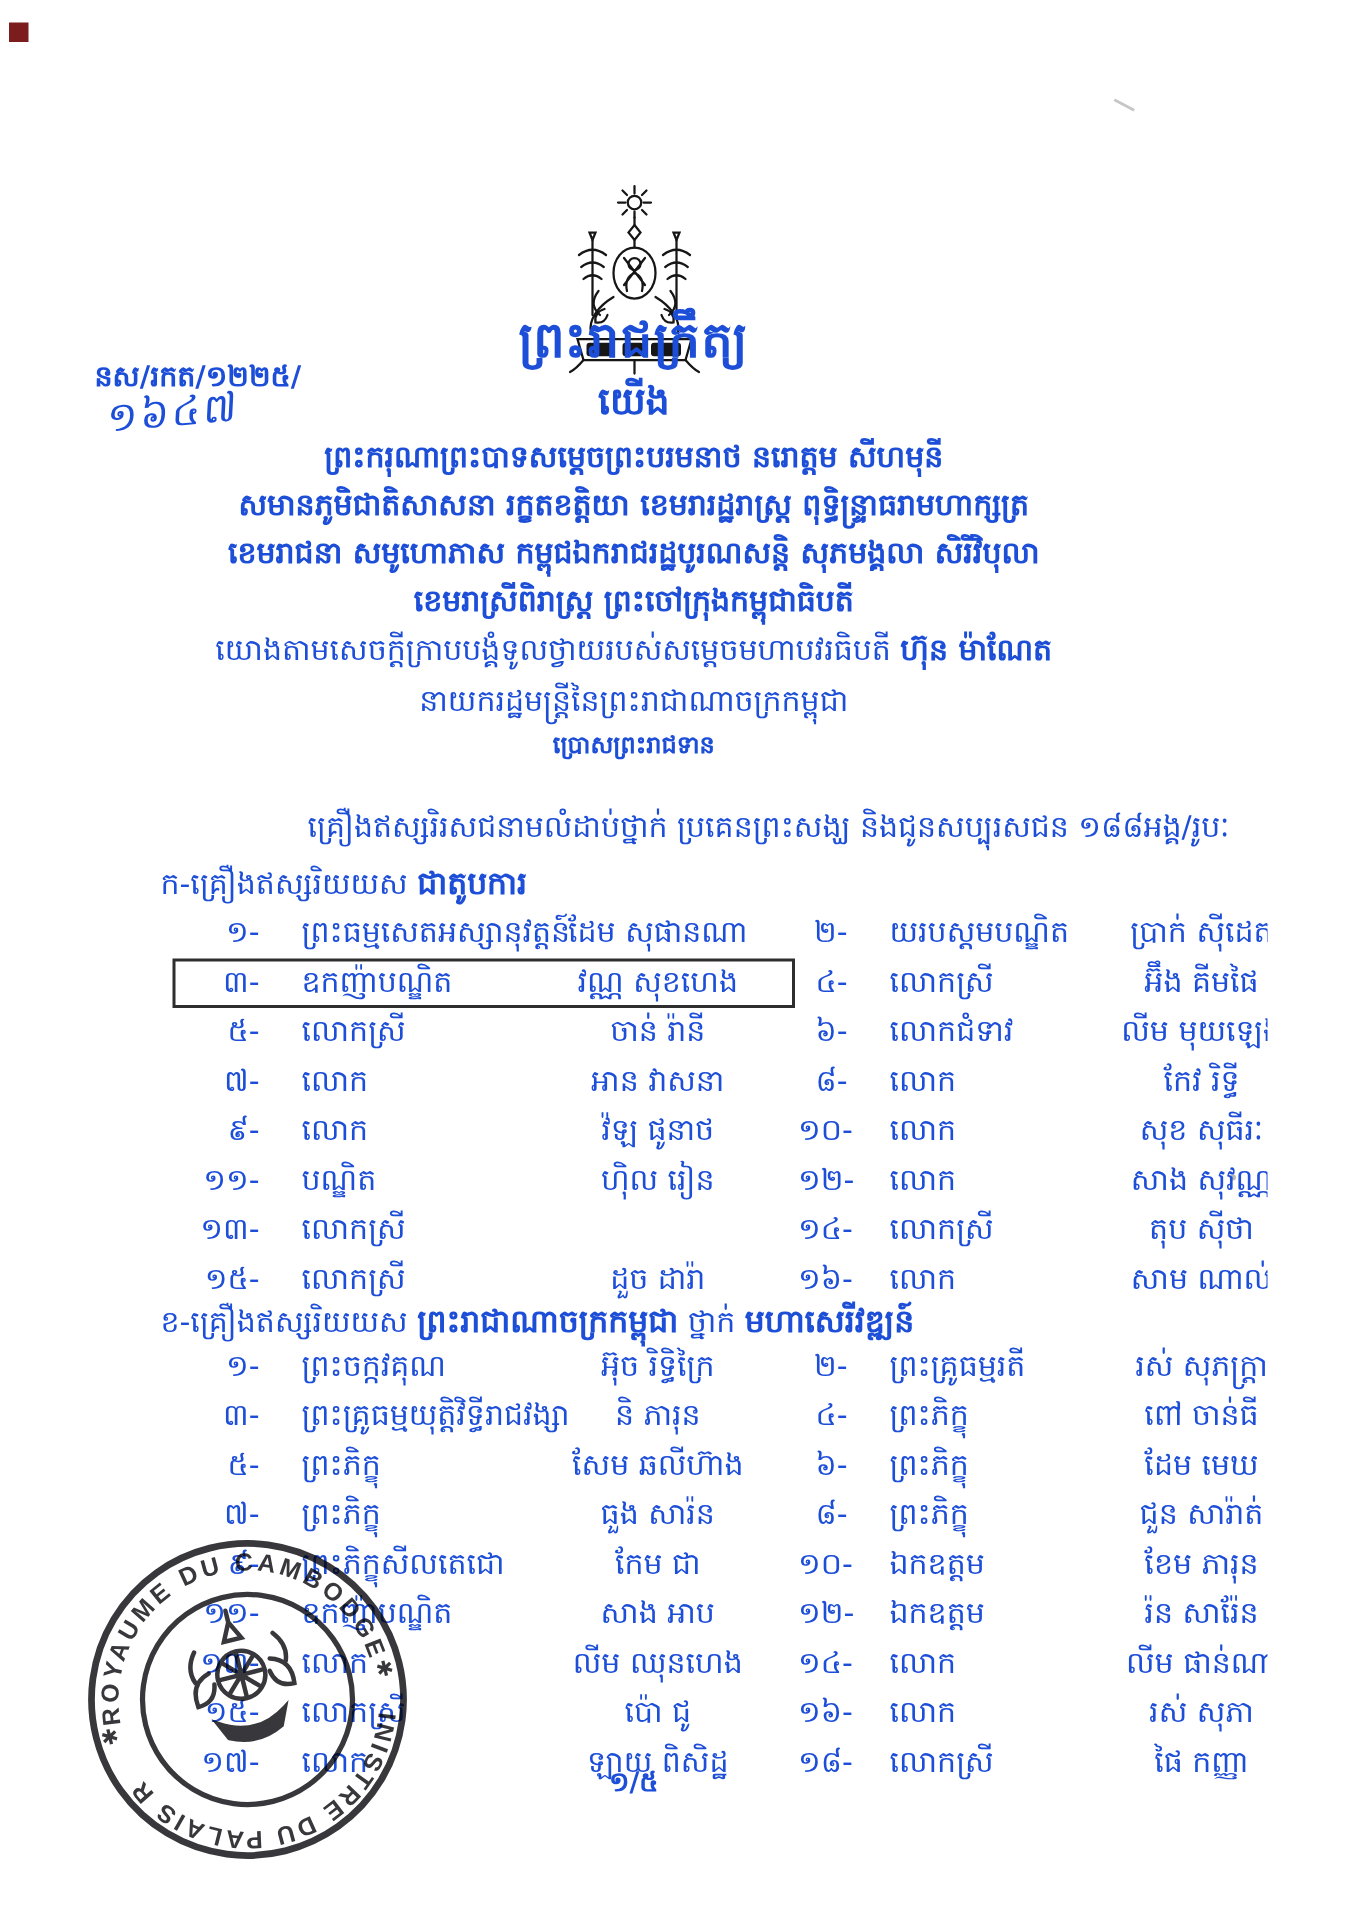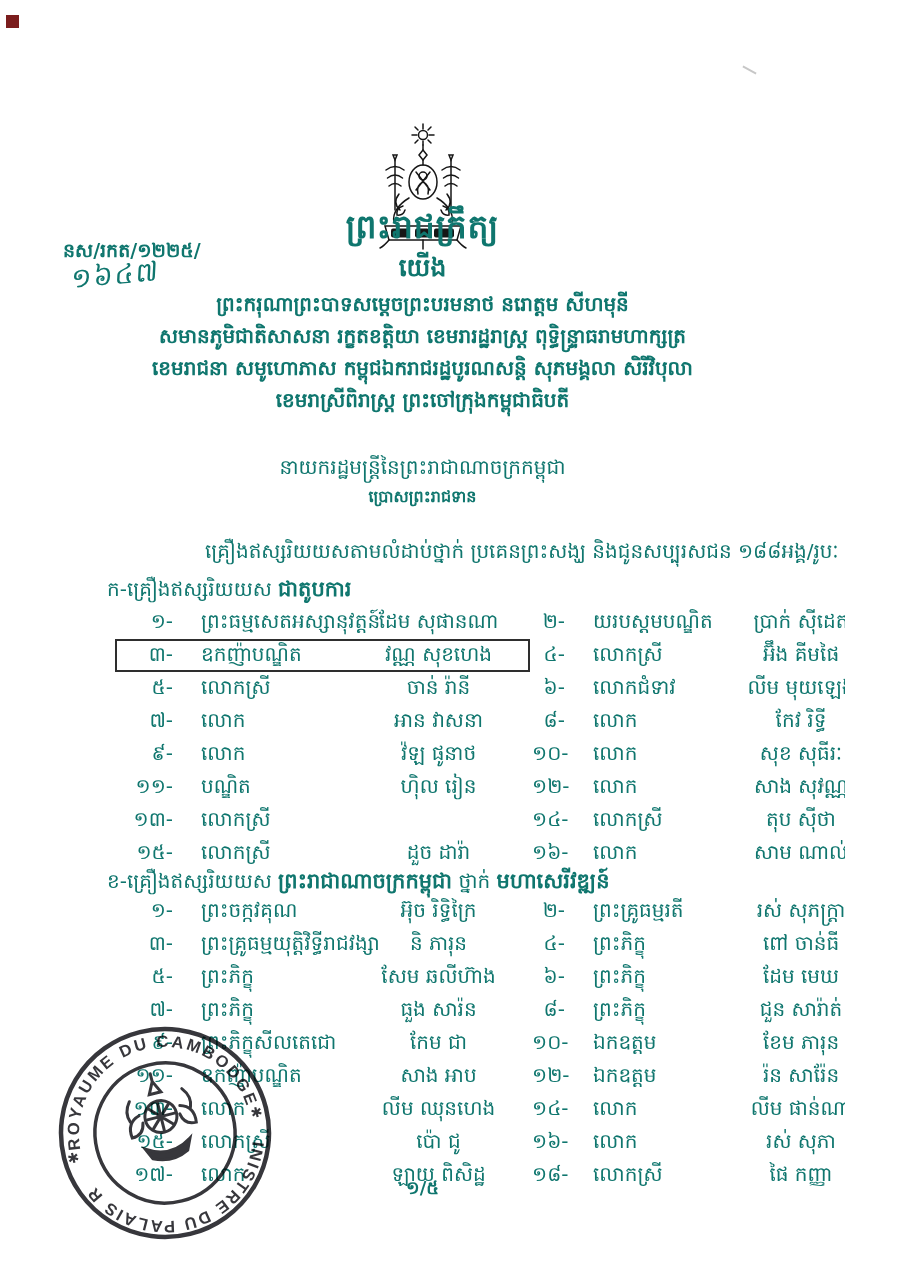--- a/index.html
+++ b/index.html
@@ -1,18 +1,18 @@
 <!DOCTYPE html>
 <html><head>
 <meta charset="utf-8">
 <style>
   html,body{margin:0;padding:0;background:#ffffff;}
   .page{
     position:relative;width:845px;height:1280px;background:#ffffff;overflow:hidden;
-    font-family:"DejaVu Sans","Liberation Sans",sans-serif;color:#0f766e;
+    font-family:"DejaVu Sans","Liberation Sans",sans-serif;color:#1d4ed8;
   }
   .abs{position:absolute;}
   .centered{left:0;width:100%;text-align:center;}
 
   
   .mark-tl{left:6px;top:15px;width:13px;height:13px;background:#7b1d1d;}
   .mark-tr{left:866px;top:52px;width:19px;height:20px;background:#7f1e1e;border-radius:45% 55% 50% 50%;}
   .dash-faint{left:742px;top:69px;width:15px;height:2px;background:#c7c7c7;transform:rotate(28deg);}
   .dot-faint{left:820px;top:783px;width:4px;height:4px;background:#b9b9b9;border-radius:50%;}
 
@@ -119,25 +119,28 @@
     <span class="ref-hand">១៦៤៧</span>
   </div>
 
   <div class="abs centered royal-lines">
     <div><span>ព្រះករុណាព្រះបាទសម្តេចព្រះបរមនាថ </span><b>នរោត្តម សីហមុនី</b></div>
     <div>សមានភូមិជាតិសាសនា រក្ខតខត្តិយា ខេមរារដ្ឋរាស្ត្រ ពុទ្ធិន្ទ្រាធរាមហាក្សត្រ</div>
     <div>ខេមរាជនា សមូហោភាស កម្ពុជឯករាជរដ្ឋបូរណសន្តិ សុភមង្គលា សិរីវិបុលា</div>
     <div>ខេមរាស្រីពិរាស្ត្រ ព្រះចៅក្រុងកម្ពុជាធិបតី</div>
   </div>
 
+  <div class="abs centered basis-1">
+    <span>យោងតាមសេចក្តីក្រាបបង្គំទូលថ្វាយរបស់សម្តេចមហាបវរធិបតី </span><b>ហ៊ុន ម៉ាណែត</b>
+  </div>
   <div class="abs centered basis-2">នាយករដ្ឋមន្ត្រីនៃព្រះរាជាណាចក្រកម្ពុជា</div>
 
   <div class="abs centered grant-heading">ប្រោសព្រះរាជទាន</div>
 
-  <div class="abs intro-line">គ្រឿងឥស្សរិយយសតាមលំដាប់ថ្នាក់ ប្រគេនព្រះសង្ឃ និងជូនសប្បុរសជន ១៨៨អង្គ/រូបៈ</div>
+  <div class="abs intro-line">គ្រឿងឥស្សរិរសជនាមលំដាប់ថ្នាក់ ប្រគេនព្រះសង្ឃ និងជូនសប្បុរសជន ១៨៨អង្គ/រូបៈ</div>
 
   <div class="abs sec-heading secA-heading">
     <span>ក-គ្រឿងឥស្សរិយយស </span><b>ជាតូបការ</b>
   </div>
   <div class="list listA-left">
       <div class="entry">
     <span class="no">១-</span>
     <span class="title">ព្រះធម្មសេតអស្សានុវត្តន៍</span>
     <span class="name">ដែម សុផានណា</span>
   </div>

